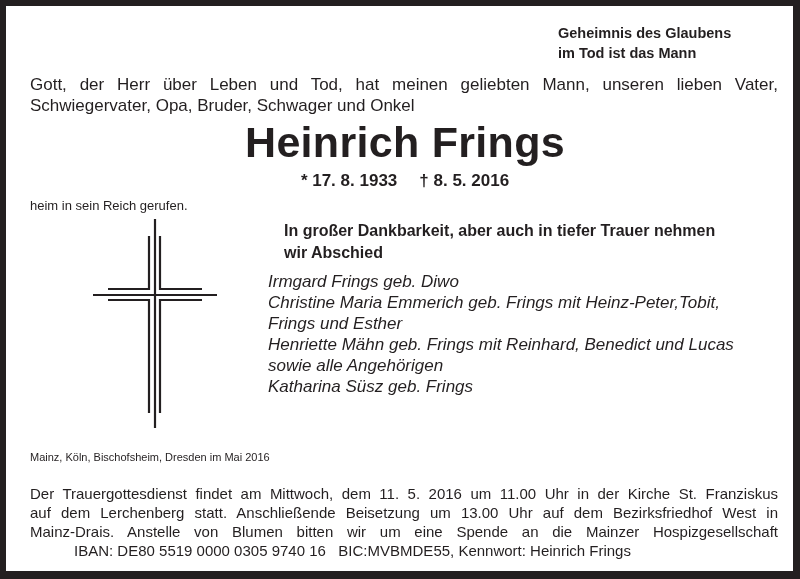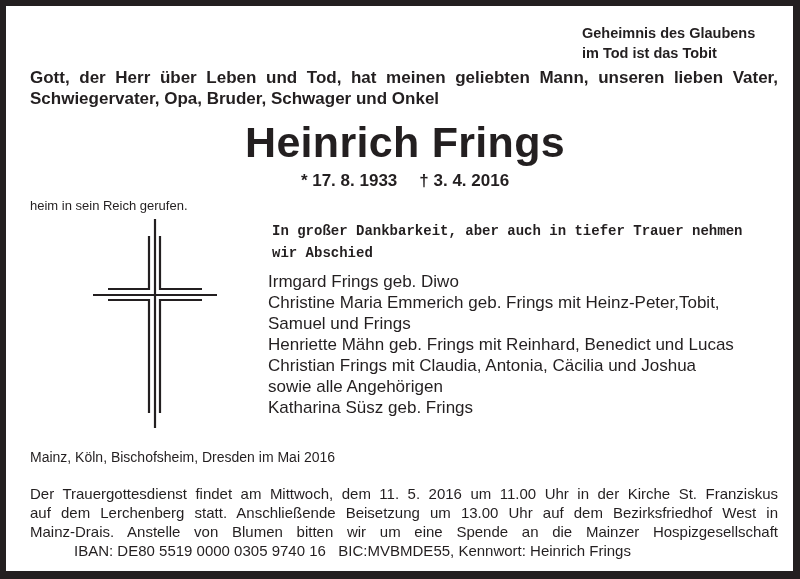--- a/index.html
+++ b/index.html
@@ -7,56 +7,56 @@
   .frame {
     position: absolute; left: 0; top: 0; width: 800px; height: 579px;
     box-sizing: border-box;
     border-left: 6px solid #231f20;
     border-top: 6px solid #231f20;
     border-right: 7px solid #231f20;
     border-bottom: 8px solid #231f20;
     background: #ffffff;
   }
   .t { position: absolute; color: #231f20; font-family: "Liberation Sans", sans-serif; white-space: nowrap; margin: 0; }
-  .motto { left: 558px; top: 23px; font-size: 14.5px; font-weight: bold; line-height: 20px; margin-left: 24px; }
-  .intro { left: 30px; top: 67px; width: 748px; font-size: 17px; line-height: 21px; font-weight: bold; }
+  .motto { left: 558px; top: 23px; font-size: 14.5px; font-weight: bold; line-height: 20px; }
+  .intro { left: 30px; top: 74px; width: 748px; font-size: 17px; line-height: 21px; }
   .intro .l1 { display: block; text-align: justify; text-align-last: justify; white-space: normal; }
   .intro .l2 { display: block; }
   .name { left: 0; top: 117px; width: 810px; text-align: center; font-size: 43px; font-weight: bold; line-height: 50px; letter-spacing: 0.3px; }
   .dates { left: 0; top: 170px; width: 810px; text-align: center; font-size: 17px; font-weight: bold; line-height: 22px; }
   .dates .sep { display: inline-block; width: 22px; }
   .called { left: 30px; top: 195px; font-size: 13px; line-height: 21px; }
-  .thanks { left: 272px; top: 220px; font-size: 14px; font-weight: bold; line-height: 22px; font-family: Liberation Mono, monospace; }
-  .names { left: 268px; top: 271px; font-size: 17px; line-height: 21px; }
+  .thanks { left: 284px; top: 220px; font-size: 16px; font-weight: bold; line-height: 22px; }
+  .names { left: 268px; top: 271px; font-size: 17px; line-height: 21px; font-style: italic; }
   .names div, .thanks div, .motto div { white-space: nowrap; }
-  .place { left: 30px; top: 447px; font-size: 14px; line-height: 21px; }
+  .place { left: 30px; top: 447px; font-size: 11px; line-height: 21px; }
   .service { left: 30px; top: 484px; width: 748px; font-size: 15px; line-height: 19px; }
   .service .j { display: block; text-align: justify; text-align-last: justify; white-space: normal; }
   .service .last { display: block; }
   .cross { position: absolute; left: 85px; top: 215px; width: 140px; height: 215px; }
 </style>
 </head>
 <body>
 
 <div class="frame"></div>
 
 <div class="t motto">
   <div>Geheimnis des Glaubens</div>
-  <div>im Tod ist das Tobit</div>
+  <div>im Tod ist das Mann</div>
 </div>
 
 <div class="t intro">
   <span class="l1">Gott, der Herr über Leben und Tod, hat meinen geliebten Mann, unseren lieben Vater,</span>
   <span class="l2">Schwiegervater, Opa, Bruder, Schwager und Onkel</span>
 </div>
 
 <div class="t name">Heinrich Frings</div>
 
 <div class="t dates">
-  <span>* 17. 8. 1933</span><span class="sep"></span><span>† 3. 4. 2016</span>
+  <span>* 17. 8. 1933</span><span class="sep"></span><span>† 8. 5. 2016</span>
 </div>
 
 <div class="t called">heim in sein Reich gerufen.</div>
 
 <svg class="cross" viewBox="0 0 140 215" xmlns="http://www.w3.org/2000/svg">
   <g stroke="#231f20" stroke-width="2.2" fill="none" stroke-linecap="butt">
 
     <line x1="70" y1="4" x2="70" y2="213"></line>
 
     <line x1="8" y1="80" x2="132" y2="80"></line>
@@ -72,23 +72,22 @@
 </svg>
 
 <div class="t thanks">
   <div>In großer Dankbarkeit, aber auch in tiefer Trauer nehmen</div>
   <div>wir Abschied</div>
 </div>
 
 <div class="t names">
   <div>Irmgard Frings geb. Diwo</div>
   <div>Christine Maria Emmerich geb. Frings mit Heinz-Peter,Tobit,</div>
-  <div>Samuel und Frings</div>
+  <div>Frings und Esther</div>
   <div>Henriette Mähn geb. Frings mit Reinhard, Benedict und Lucas</div>
-  <div>Christian Frings mit Claudia, Antonia, Cäcilia und Joshua</div>
   <div>sowie alle Angehörigen</div>
   <div>Katharina Süsz geb. Frings</div>
 </div>
 
 <div class="t place">Mainz, Köln, Bischofsheim, Dresden im Mai 2016</div>
 
 <div class="t service">
   <span class="j">Der Trauergottesdienst findet am Mittwoch, dem 11. 5. 2016 um 11.00 Uhr in der Kirche St. Franziskus</span>
   <span class="j">auf dem Lerchenberg statt. Anschließende Beisetzung um 13.00 Uhr auf dem Bezirksfriedhof West in</span>
   <span class="j">Mainz-Drais. Anstelle von Blumen bitten wir um eine Spende an die Mainzer Hospizgesellschaft</span>

